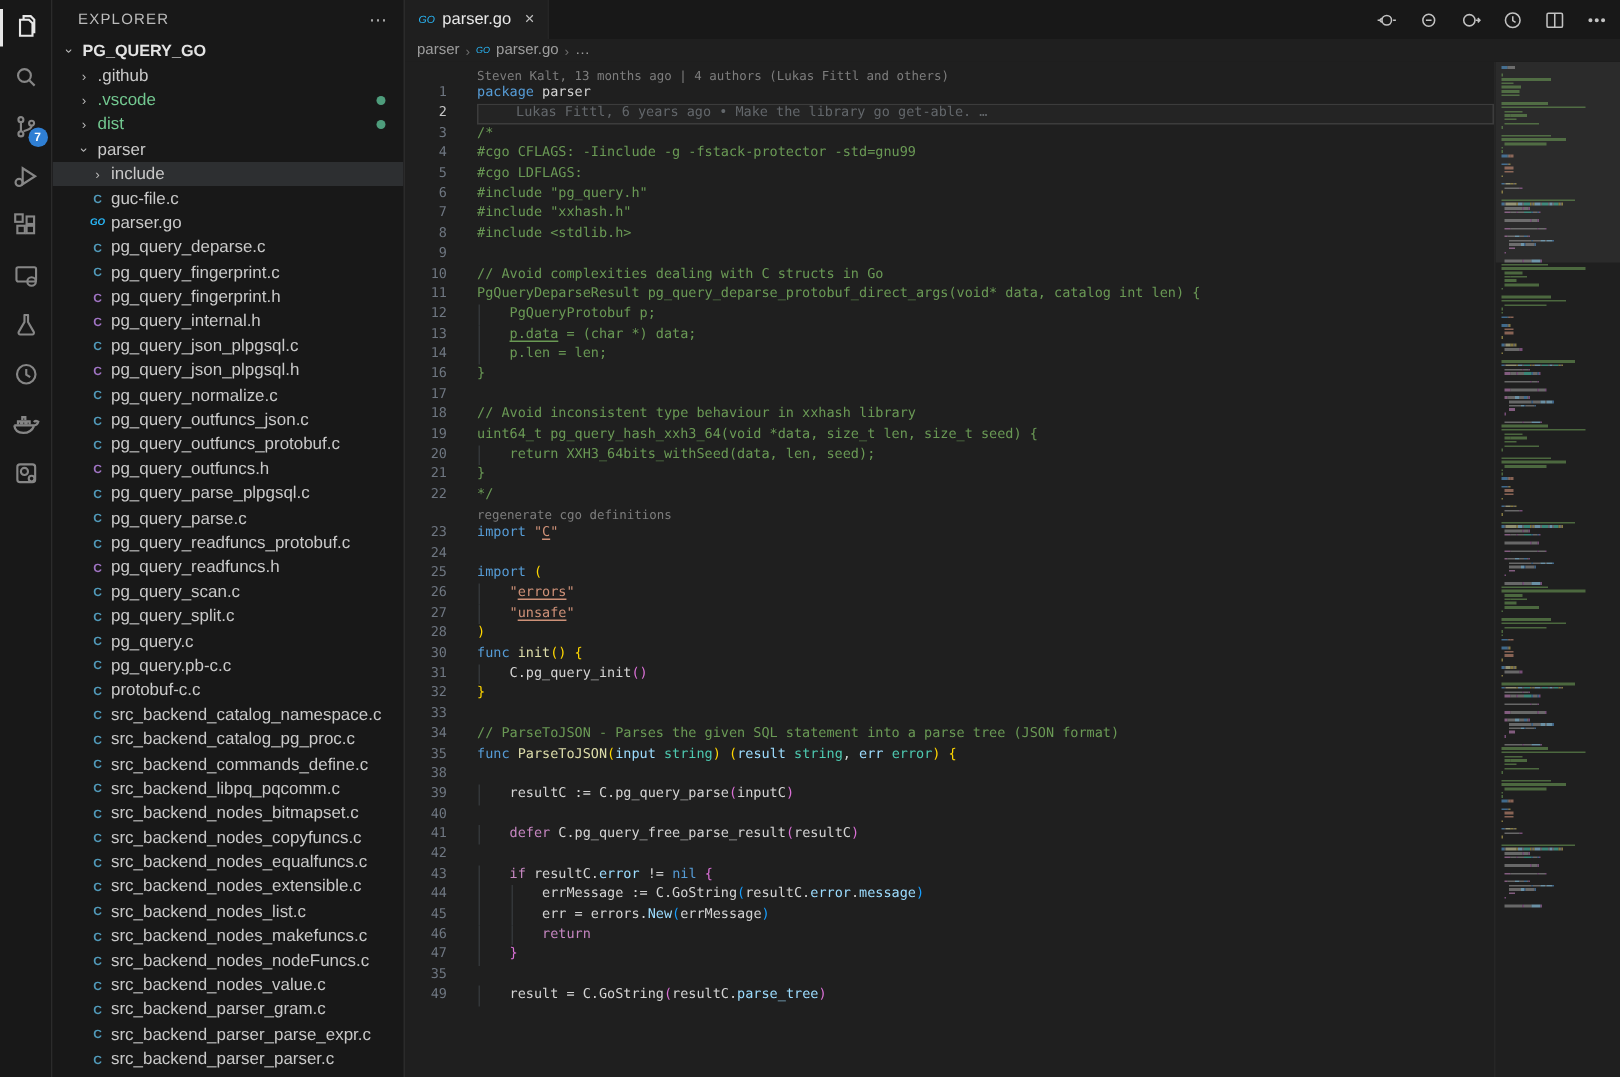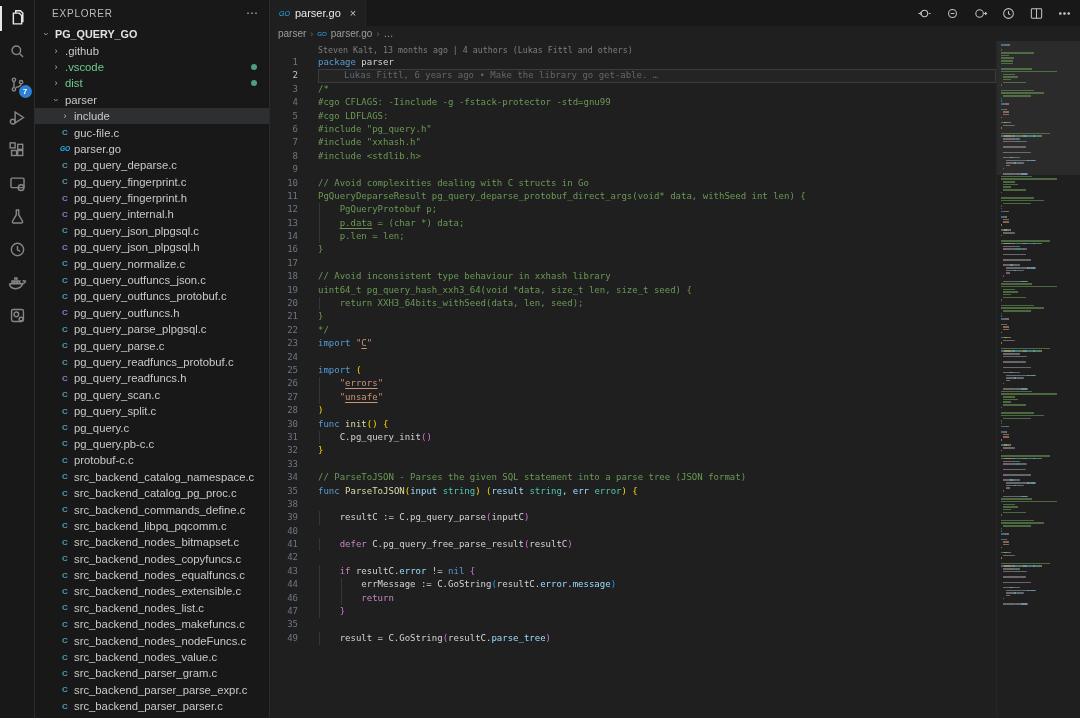--- a/index.html
+++ b/index.html
@@ -428,21 +428,21 @@
           <div class="cl">
             <span class="num">9</span>
             <span class="ltext"></span>
           </div>
           <div class="cl">
             <span class="num">10</span>
             <span class="ltext"><span class="com">// Avoid complexities dealing with C structs in Go</span></span>
           </div>
           <div class="cl">
             <span class="num">11</span>
-            <span class="ltext"><span class="com">PgQueryDeparseResult pg_query_deparse_protobuf_direct_args(void* data, withSeed int len) {</span></span>
+            <span class="ltext"><span class="com">PgQueryDeparseResult pg_query_deparse_protobuf_direct_args(void* data, catalog int len) {</span></span>
           </div>
           <div class="cl">
             <span class="num">12</span>
             <span class="ltext g1"><span class="com">    PgQueryProtobuf p;</span></span>
           </div>
           <div class="cl">
             <span class="num">13</span>
             <span class="ltext g1"><span class="com">    </span><span class="com u">p.data</span><span class="com"> = (char *) data;</span></span>
           </div>
           <div class="cl">
@@ -470,20 +470,24 @@
             <span class="ltext g1"><span class="com">    return XXH3_64bits_withSeed(data, len, seed);</span></span>
           </div>
           <div class="cl">
             <span class="num">21</span>
             <span class="ltext"><span class="com">}</span></span>
           </div>
           <div class="cl">
             <span class="num">22</span>
             <span class="ltext"><span class="com">*/</span></span>
           </div>
+          <div class="cl small">
+            <span class="num"></span>
+            <span class="meta">regenerate cgo definitions</span>
+          </div>
           <div class="cl">
             <span class="num">23</span>
             <span class="ltext"><span class="kw">import</span><span class="txt"> </span><span class="str">"</span><span class="str u">C</span><span class="str">"</span></span>
           </div>
           <div class="cl">
             <span class="num">24</span>
             <span class="ltext"></span>
           </div>
           <div class="cl">
             <span class="num">25</span>
@@ -545,20 +549,24 @@
             <span class="num">42</span>
             <span class="ltext"></span>
           </div>
           <div class="cl">
             <span class="num">43</span>
             <span class="ltext g1"><span class="txt">    </span><span class="ctrl">if</span><span class="txt"> resultC.</span><span class="var">error</span><span class="txt"> != </span><span class="kw">nil</span><span class="txt"> </span><span class="b2">{</span></span>
           </div>
           <div class="cl">
             <span class="num">44</span>
             <span class="ltext g2"><span class="txt">        errMessage := C.GoString</span><span class="b3">(</span><span class="txt">resultC.</span><span class="var">error</span><span class="txt">.</span><span class="var">message</span><span class="b3">)</span></span>
+          </div>
+          <div class="cl">
+            <span class="num">45</span>
+            <span class="ltext g2"><span class="txt">        err = errors.</span><span class="var">New</span><span class="b3">(</span><span class="txt">errMessage</span><span class="b3">)</span></span>
           </div>
           <div class="cl">
             <span class="num">46</span>
             <span class="ltext g2"><span class="txt">        </span><span class="ctrl">return</span></span>
           </div>
           <div class="cl">
             <span class="num">47</span>
             <span class="ltext g1"><span class="b2">    }</span></span>
           </div>
           <div class="cl">

